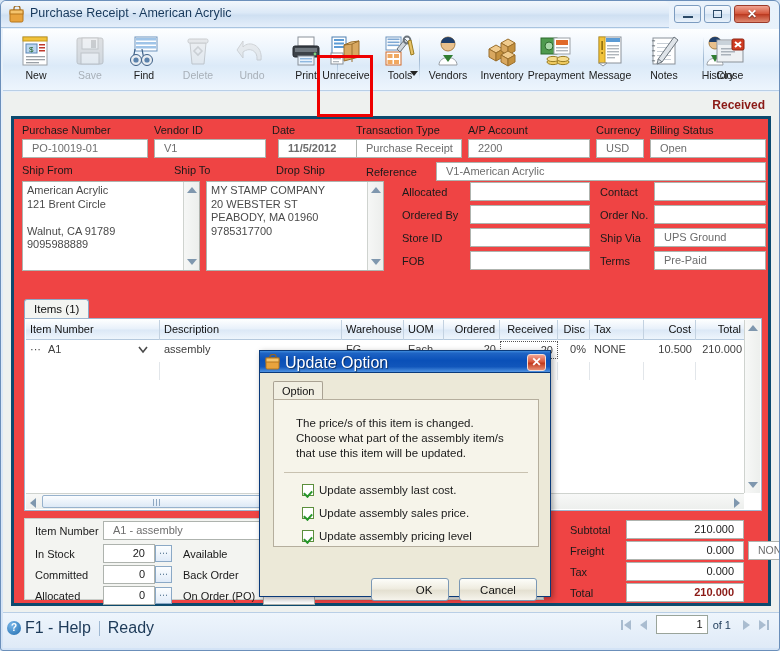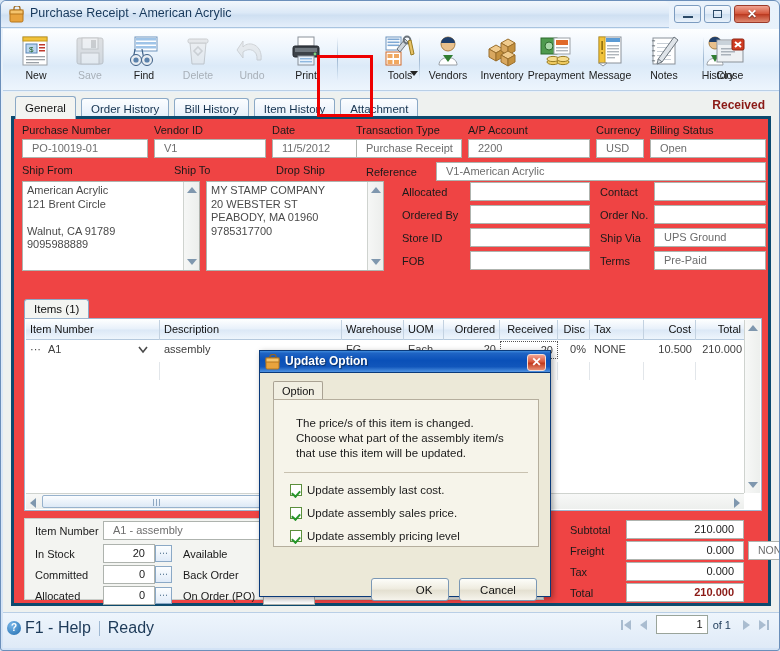--- a/index.html
+++ b/index.html
@@ -250,21 +250,21 @@
     border:1px solid #0a3a7a; background:#ece9d8; z-index:100;
     box-shadow: 2px 2px 6px rgba(0,0,0,.35);
   }
   #modal-title {
     position:absolute; left:0; top:0; right:0; height:22px;
     background: linear-gradient(180deg,#3f8cdd 0%, #1f64c4 10%, #0a50b8 45%, #1156bb 75%, #4f93e2 100%);
     border-bottom:1px solid #0a3a7a;
   }
   #modal-title-icon { position:absolute;left:5px;top:3px;width:16px;height:16px; }
   #modal-title-text {
-    position:absolute;left:25px;top:3px;color:#fff;font-weight:bold;font-size:12px;
+    position:absolute;left:25px;top:3px;color:#fff;font-weight:normal;font-size:16px;
     text-shadow:1px 1px 1px rgba(0,0,0,.5);
   }
   #modal-close {
     position:absolute; right:4px; top:3px; width:19px; height:17px;
     background: linear-gradient(180deg,#f2a392 0%,#d9593d 45%,#c03a1d 55%,#e88e73 100%);
     border:1px solid #f3dcd4; border-radius:3px;
     color:#fff; font-weight:bold; font-size:12px; text-align:center; line-height:15px; cursor:pointer;
   }
   #modal-body { position:absolute;left:0;top:22px;right:0;bottom:0;background:#ece9d8; }
   #modal-tabstrip { position:absolute; left:13px; top:8px; }
@@ -277,21 +277,21 @@
     position:absolute;left:13px;top:26px;width:266px;height:148px;
     border:1px solid #b5ae9d;background:#f6f4ea;
   }
   #modal-msg {
     position:absolute;left:22px;top:16px;right:12px;
     font-size:11.5px;color:#1a1a1a;line-height:15px;white-space:pre-line;
   }
   #modal-hr {
     position:absolute;left:10px;right:10px;top:72px;height:1px;background:#c8c1b0;
   }
-  .cbrow { position:absolute; left:16px; display:flex; align-items:flex-start; }
+  .cbrow { position:absolute; left:28px; display:flex; align-items:flex-start; }
   .cbox {
     width:12px;height:12px;border:1px solid #5b8f3c;background:#fff;
     margin-right:5px; position:relative; cursor:pointer;
   }
   .cbox::after{
     content:"";position:absolute;left:2px;top:4px;width:4px;height:6px;
     border:solid #27962b;border-width:0 2px 2px 0;transform:rotate(42deg);
   }
   .cblabel{font-size:11.5px;color:#1a1a1a;white-space:nowrap;}
   .dlgbtn {
@@ -404,20 +404,40 @@
             <rect x="11" y="23" width="12" height="1.4"></rect>
             <rect x="11" y="26" width="12" height="1.4"></rect>
           </g>
       </svg>
       <div class="tlabel">Print</div>
     </div>
 
     <div class="tsep" style="left:334px"></div>
 
 
+    <div class="tbtn" style="left:316px">
+      <svg class="ticon" viewBox="0 0 34 32">
+        <rect x="3" y="2" width="14" height="18" fill="#fff" stroke="#4d7fb0"></rect>
+        <g fill="#5b9bd5">
+            <rect x="5" y="4" width="10" height="2"></rect>
+            <rect x="5" y="7.5" width="10" height="2"></rect>
+            <rect x="5" y="11" width="10" height="2"></rect>
+          </g>
+        <path d="M15 10 L30 6 L30 22 L15 26 Z" fill="#d9a860" stroke="#9a6f2c"></path>
+        <path d="M15 10 L22 7 L30 6 L23 9 Z" fill="#f0cb8d" stroke="#9a6f2c"></path>
+        <path d="M23 9 L23 27" stroke="#9a6f2c" stroke-width="1"></path>
+        <rect x="2" y="18" width="12" height="11" fill="#fff" stroke="#8a9199"></rect>
+        <g fill="#b0b6bc">
+            <rect x="4" y="20" width="8" height="1.3"></rect>
+            <rect x="4" y="23" width="8" height="1.3"></rect>
+            <rect x="4" y="26" width="6" height="1.3"></rect>
+          </g>
+      </svg>
+      <div class="tlabel">Unreceive</div>
+    </div>
 
     <div class="tbtn" style="left:370px">
       <svg class="ticon" viewBox="0 0 34 32">
         <rect x="3" y="2" width="15" height="13" fill="#fff" stroke="#6d93bd"></rect>
         <g fill="#7fa8d4">
             <rect x="4.5" y="3.5" width="12" height="1.6"></rect>
             <rect x="4.5" y="6.5" width="12" height="1.6"></rect>
             <rect x="4.5" y="9.5" width="12" height="1.6"></rect>
           </g>
         <rect x="3" y="17" width="15" height="13" fill="#fff" stroke="#d06a2a"></rect>
@@ -553,42 +573,35 @@
         <path d="M22 7 L28 12 M28 7 L22 12" stroke="#fff" stroke-width="2"></path>
       </svg>
       <div class="tlabel">Close</div>
     </div>
 
     <div id="unreceive-highlight"></div>
   </div>
 
   <div id="body">
 
-    <div id="tabstrip">
-      <div class="tab active">General</div>
-      <div class="tab">Order History</div>
-      <div class="tab">Bill History</div>
-      <div class="tab">Item History</div>
-      <div class="tab">Attachment</div>
-    </div>
     <div id="received-label">Received</div>
 
     <div id="panel">
 
       <div class="flabel" style="left:8px;  top:5px;">Purchase Number</div>
       <div class="flabel" style="left:140px;top:5px;">Vendor ID</div>
       <div class="flabel" style="left:258px;top:5px;">Date</div>
       <div class="flabel" style="left:342px;top:5px;">Transaction Type</div>
       <div class="flabel" style="left:454px;top:5px;">A/P Account</div>
       <div class="flabel" style="left:582px;top:5px;">Currency</div>
       <div class="flabel" style="left:636px;top:5px;">Billing Status</div>
 
       <div class="finput ro" style="left:8px;  top:20px; width:126px;">PO-10019-01</div>
       <div class="finput ro" style="left:140px;top:20px; width:112px;">V1</div>
-      <div class="finput ro" style="left:258px;top:20px; width:98px;">11/5/2012</div>
+      <div class="finput ro" style="left:264px;top:20px; width:98px;font-weight:bold;">11/5/2012</div>
       <div class="finput ro" style="left:342px;top:20px; width:106px;">Purchase Receipt</div>
       <div class="finput ro" style="left:454px;top:20px; width:122px;">2200</div>
       <div class="finput ro" style="left:582px;top:20px; width:48px;">USD</div>
       <div class="finput ro" style="left:636px;top:20px; width:116px;">Open</div>
 
       <div class="flabel" style="left:8px;  top:45px;">Ship From</div>
       <div class="flabel" style="left:160px;top:45px;">Ship To</div>
       <div class="flabel" style="left:262px;top:45px;">Drop Ship</div>
       <div class="flabel" style="left:352px;top:47px;">Reference</div>
       <div class="finput ro" style="left:422px;top:43px;width:330px;">V1-American Acrylic</div>

